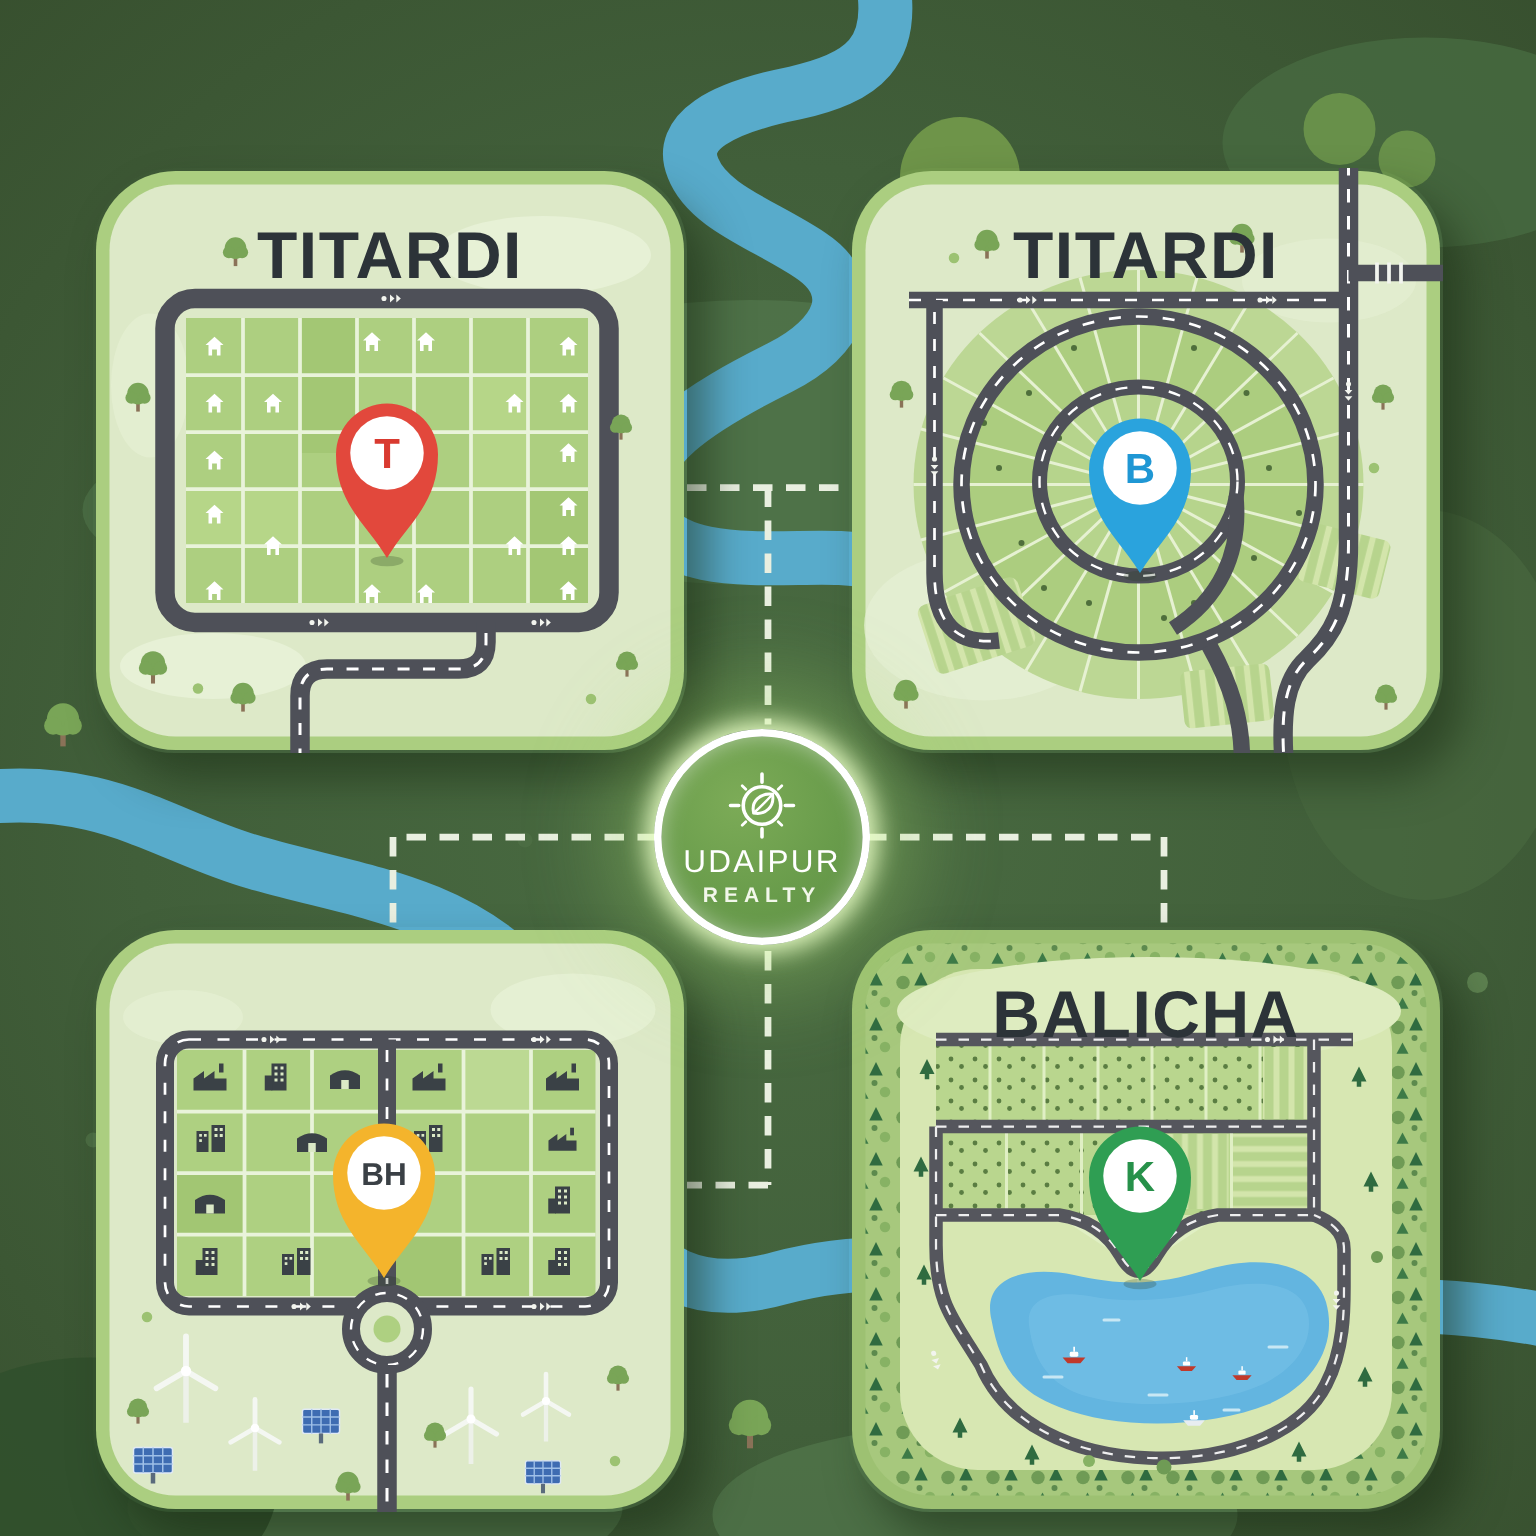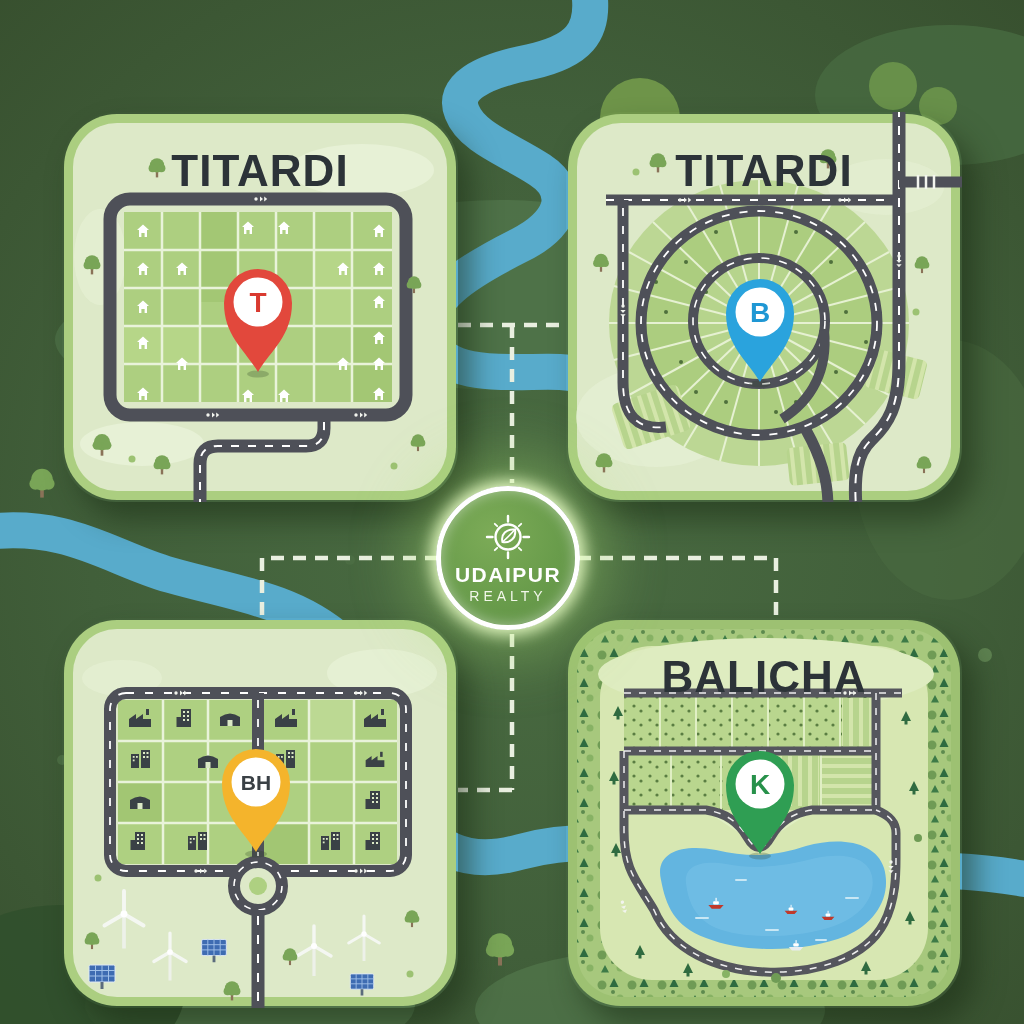--- a/index.html
+++ b/index.html
@@ -15,22 +15,22 @@
         font-size:44px;font-weight:bold;letter-spacing:1px;color:#2c3338;z-index:3;}
   #card-titardi{left:62px;top:112px;}
   #card-balicha{left:566px;top:112px;}
   #card-bhuwana{left:62px;top:618px;}
   #card-kodiyat{left:566px;top:618px;}
   .badge{position:absolute;left:436px;top:486px;width:144px;height:144px;border-radius:50%;
         z-index:4;background:radial-gradient(circle at 38% 32%,#7cab57,#699c4b 55%,#5e8f45 100%);
         border:5px solid #ffffff;box-sizing:border-box;
         box-shadow:0 0 16px 5px rgba(235,255,200,.95),0 0 60px 26px rgba(165,220,110,.38),inset 0 0 14px rgba(255,255,255,.45);
         display:flex;flex-direction:column;align-items:center;justify-content:center;}
-  .badge-line1{color:#fff;font-weight:bold;font-size:21px;letter-spacing:1.5px;margin-top:2px;}
-  .badge-line2{color:#f2f7ea;font-weight:normal;font-size:14px;letter-spacing:4px;margin-top:1px;}
+  .badge-line1{color:#fff;font-weight:normal;font-size:21px;letter-spacing:1.5px;margin-top:2px;}
+  .badge-line2{color:#f2f7ea;font-weight:bold;font-size:14px;letter-spacing:4px;margin-top:1px;}
   .pin-text{font-family:"Liberation Sans","DejaVu Sans",sans-serif;font-weight:bold;}
 </style>
 </head>
 <body>
 
 <div id="stage">
 
 <svg width="0" height="0" style="position:absolute" aria-hidden="true">
   <defs>
     <radialGradient id="bgGrad" cx="50%" cy="52%" r="75%">

